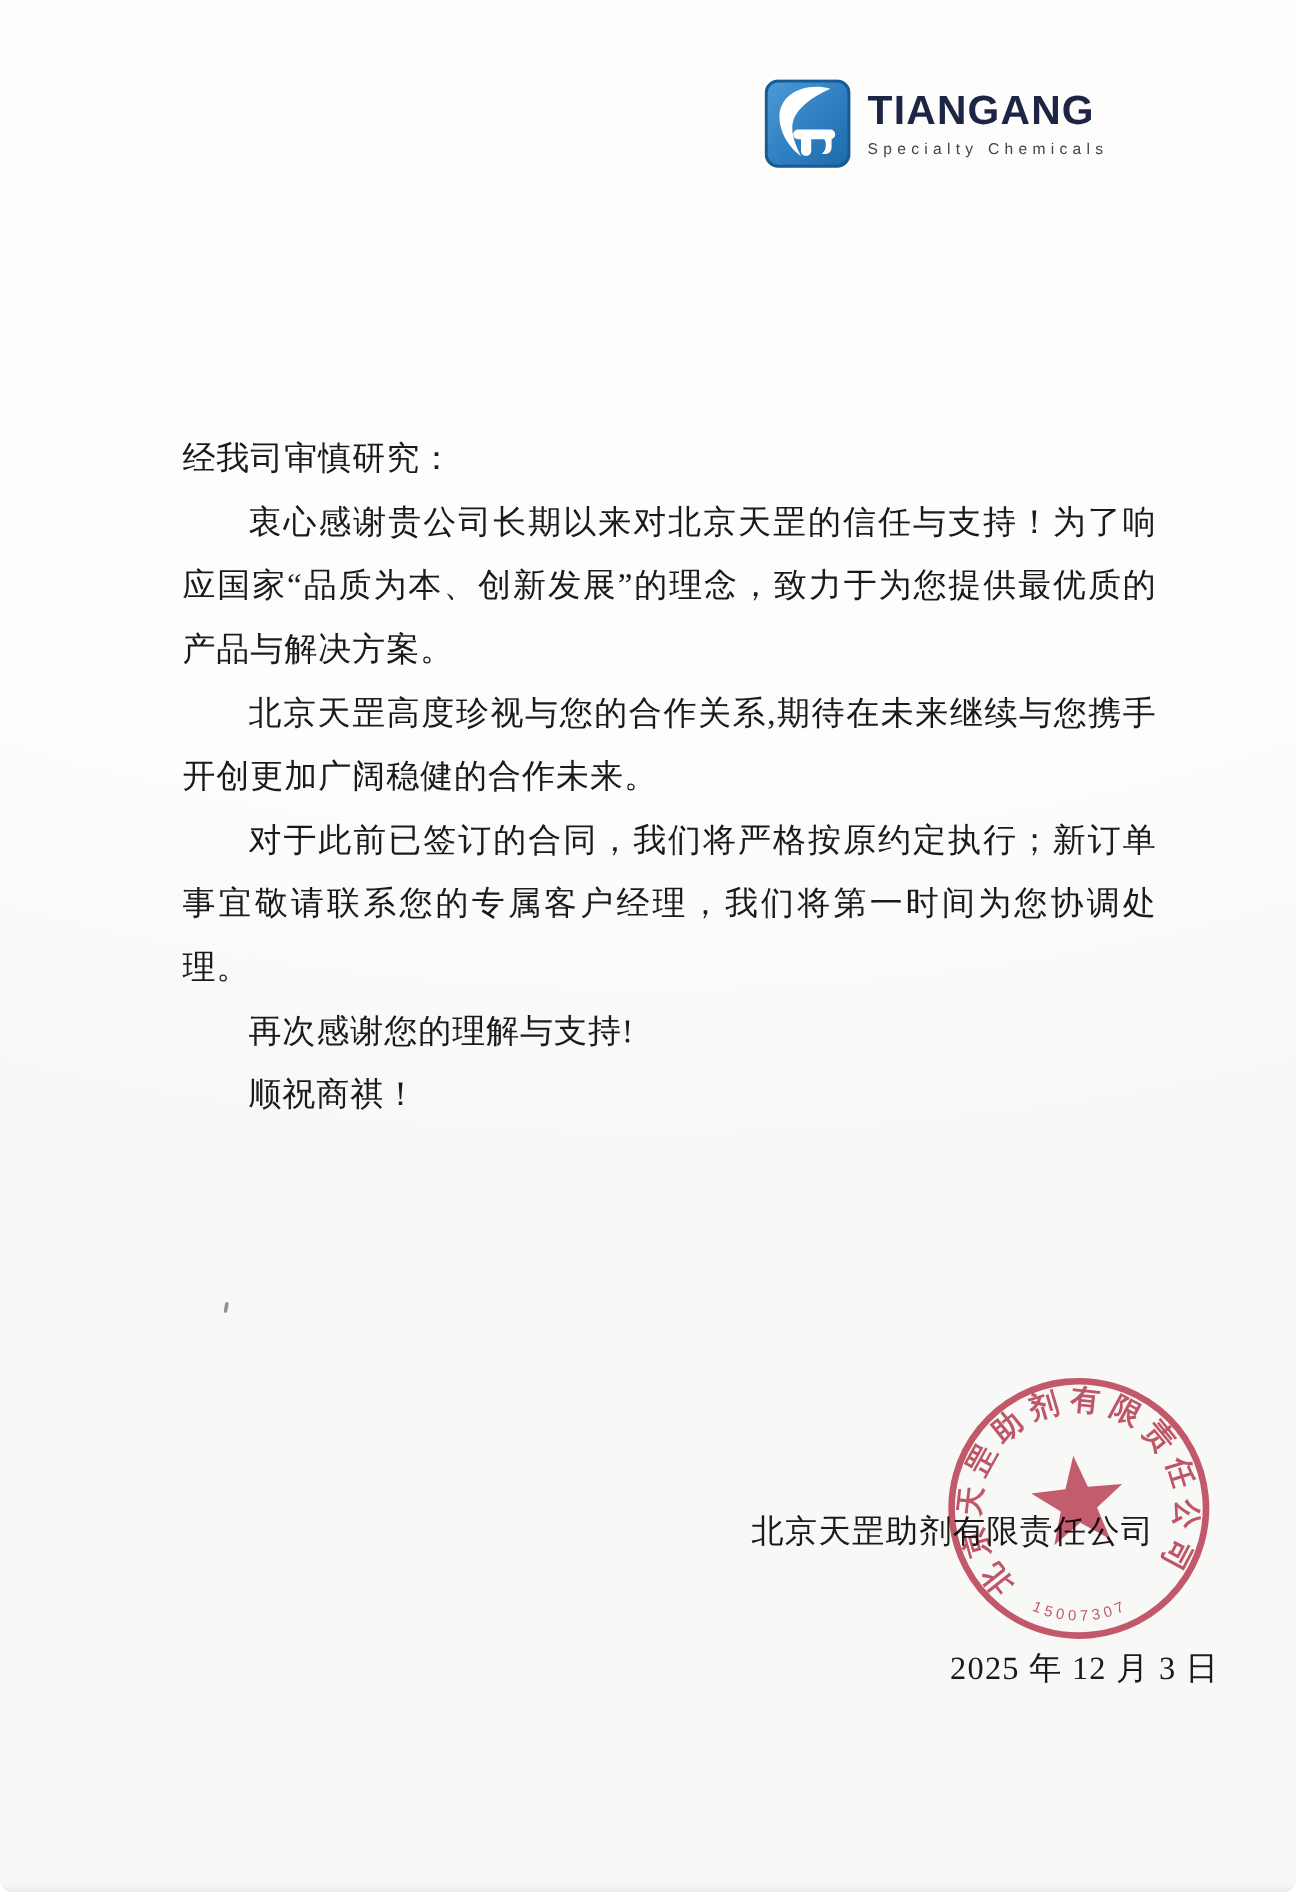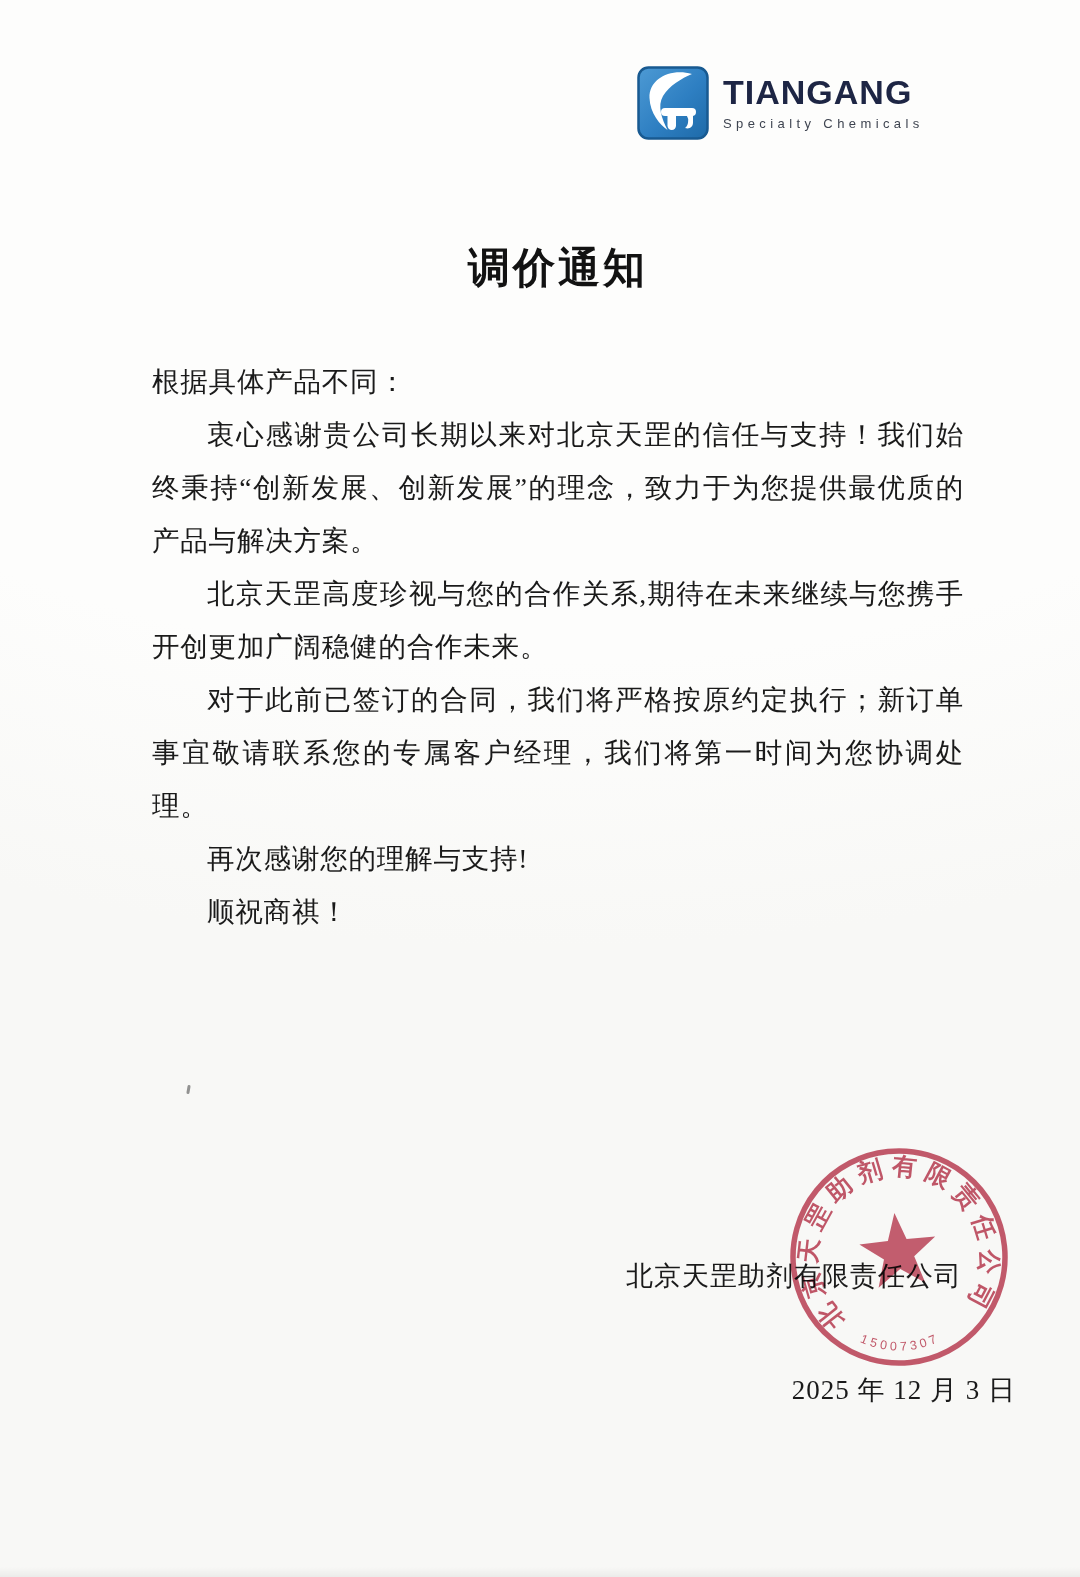--- a/index.html
+++ b/index.html
@@ -7,20 +7,21 @@
     position: relative;
     width: 1080px;
     height: 1577px;
     margin: 0 auto;
     overflow: hidden;
     background:
       radial-gradient(140% 60% at 50% 0%, #fdfdfc 70%, #f8f8f6 100%),
       #fcfcfb;
     font-family: "Liberation Serif", "DejaVu Serif", serif;
     color: #1b1b1b;
+    border-radius: 11px;
   }
   .page::after { 
     content: "";
     position: absolute;
     left: 0; right: 0; bottom: 0;
     height: 10px;
     background: linear-gradient(180deg, rgba(0,0,0,0) 0%, rgba(0,0,0,0.05) 100%);
     pointer-events: none;
   }
 
@@ -150,25 +151,24 @@
       <rect x="24" y="42" width="35" height="8" rx="4" fill="#ffffff"></rect>
       <rect x="30.5" y="44" width="8.5" height="20" rx="4.2" fill="#ffffff"></rect>
       <path d="M47.5 44 h8.5 v12.5 c0 4.5 -3.5 7 -8 5.5 c2.8 -2.2 3.2 -4.6 3.2 -9 Z" fill="#ffffff"></path>
     </svg>
     <div class="logo-text">
       <div class="brand-name">TIANGANG</div>
       <div class="brand-subtitle">Specialty Chemicals</div>
     </div>
   </header>
 
-  <h1 class="doc-title">调价通知</h1>
 
   <main class="doc-body">
-    <p class="salutation">根据具体产品不同：</p>
-    <p>衷心感谢贵公司长期以来对北京天罡的信任与支持！我们始终秉持“创新发展、创新发展”的理念，致力于为您提供最优质的产品与解决方案。</p>
+    <p class="salutation">经我司审慎研究：</p>
+    <p>衷心感谢贵公司长期以来对北京天罡的信任与支持！为了响应国家“品质为本、创新发展”的理念，致力于为您提供最优质的产品与解决方案。</p>
     <p>北京天罡高度珍视与您的合作关系,期待在未来继续与您携手开创更加广阔稳健的合作未来。</p>
     <p>对于此前已签订的合同，我们将严格按原约定执行；新订单事宜敬请联系您的专属客户经理，我们将第一时间为您协调处理。</p>
     <p>再次感谢您的理解与支持!</p>
     <p>顺祝商祺！</p>
   </main>
 
   <div class="scan-mark"></div>
 
   <div class="signature-company">北京天罡助剂有限责任公司</div>
   <div class="signature-date">2025 年 12 月 3 日</div>

